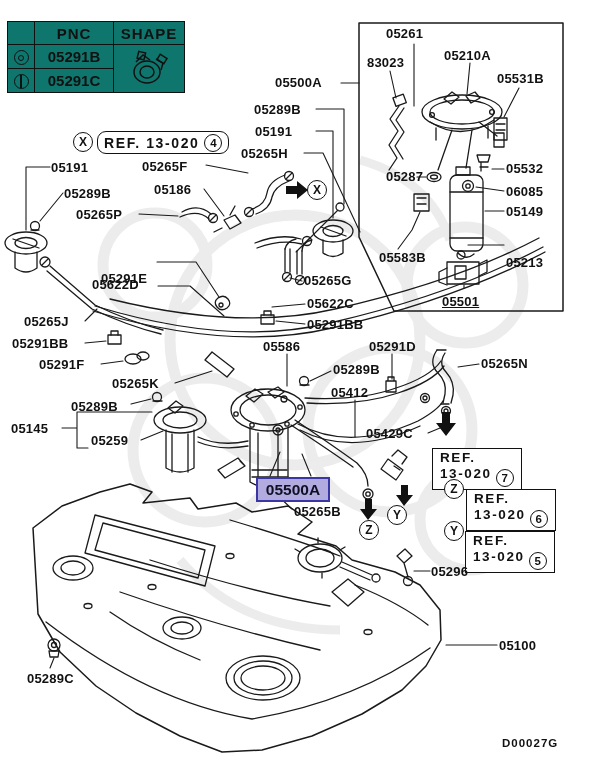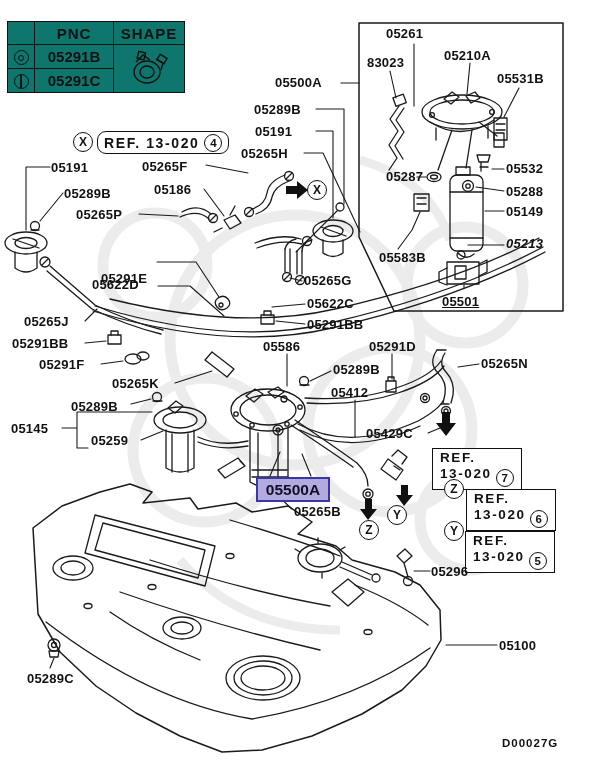--- a/index.html
+++ b/index.html
@@ -376,23 +376,23 @@
       <div class="plabel" style="left: 254px; top: 103px;">05289B</div>
       <div class="plabel" style="left: 255px; top: 125px;">05191</div>
       <div class="plabel" style="left: 241px; top: 147px;">05265H</div>
       <div class="plabel" style="left: 51px; top: 161px;">05191</div>
       <div class="plabel" style="left: 64px; top: 187px;">05289B</div>
       <div class="plabel" style="left: 76px; top: 208px;">05265P</div>
       <div class="plabel" style="left: 142px; top: 160px;">05265F</div>
       <div class="plabel" style="left: 154px; top: 183px;">05186</div>
       <div class="plabel" style="left: 366px; top: 170px; margin-left: 20px;">05287</div>
       <div class="plabel" style="left: 506px; top: 162px;">05532</div>
-      <div class="plabel" style="left: 506px; top: 185px;">05288</div>
+      <div class="plabel" style="left: 506px; top: 185px;">06085</div>
       <div class="plabel" style="left: 506px; top: 205px;">05149</div>
-      <div class="plabel" style="left: 506px; top: 237px; font-style: italic;">05213</div>
+      <div class="plabel" style="left: 506px; top: 256px;">05213</div>
       <div class="plabel" style="left: 379px; top: 251px;">05583B</div>
       <div class="plabel" style="left: 442px; top: 295px; text-decoration: underline;">05501</div>
       <div class="plabel" style="left: 101px; top: 255px; margin-top: 17px;">05291E</div>
       <div class="plabel" style="left: 92px; top: 278px;">05622D</div>
       <div class="plabel" style="left: 304px; top: 274px;">05265G</div>
       <div class="plabel" style="left: 307px; top: 297px;">05622C</div>
       <div class="plabel" style="left: 307px; top: 318px;">05291BB</div>
       <div class="plabel" style="left: 263px; top: 340px;">05586</div>
       <div class="plabel" style="left: 24px; top: 315px;">05265J</div>
       <div class="plabel" style="left: 12px; top: 337px;">05291BB</div>

